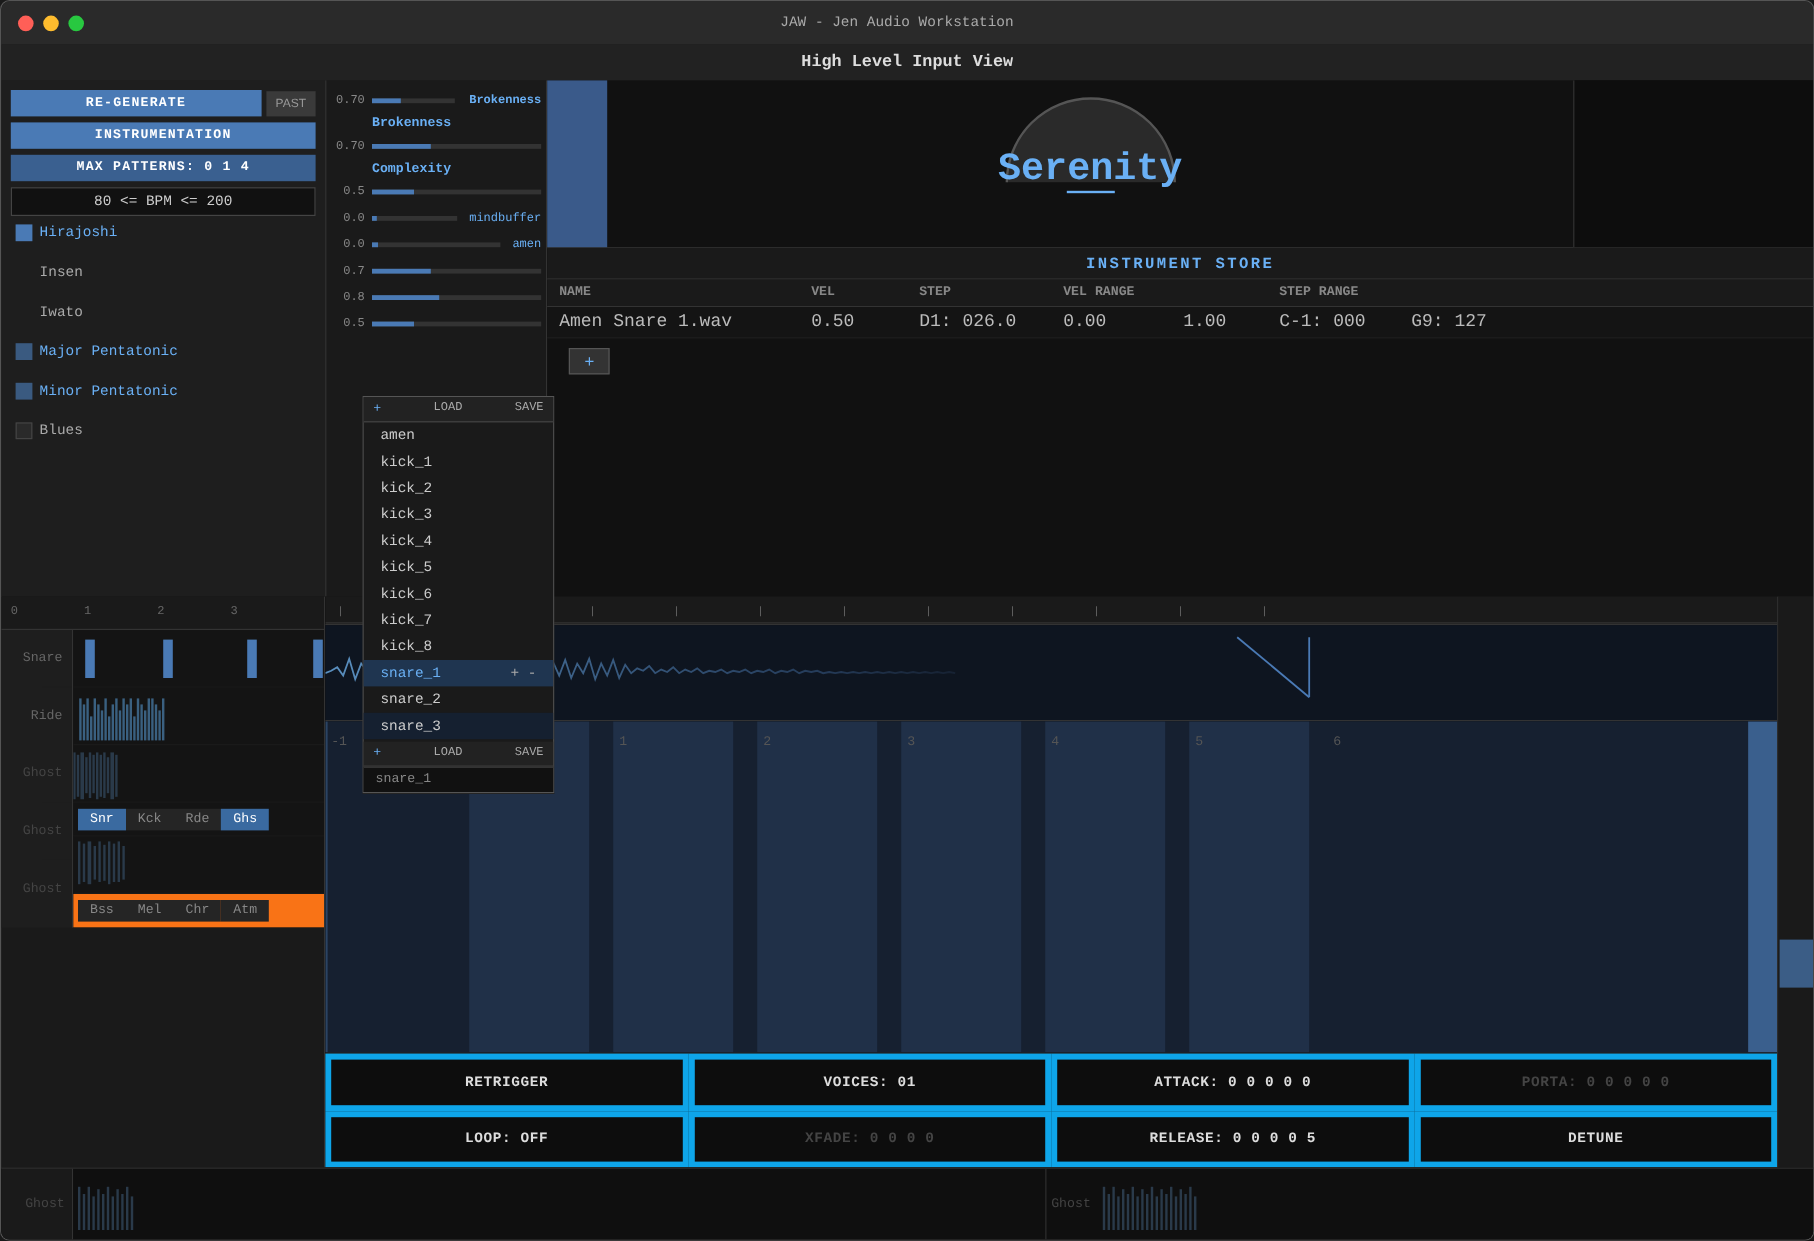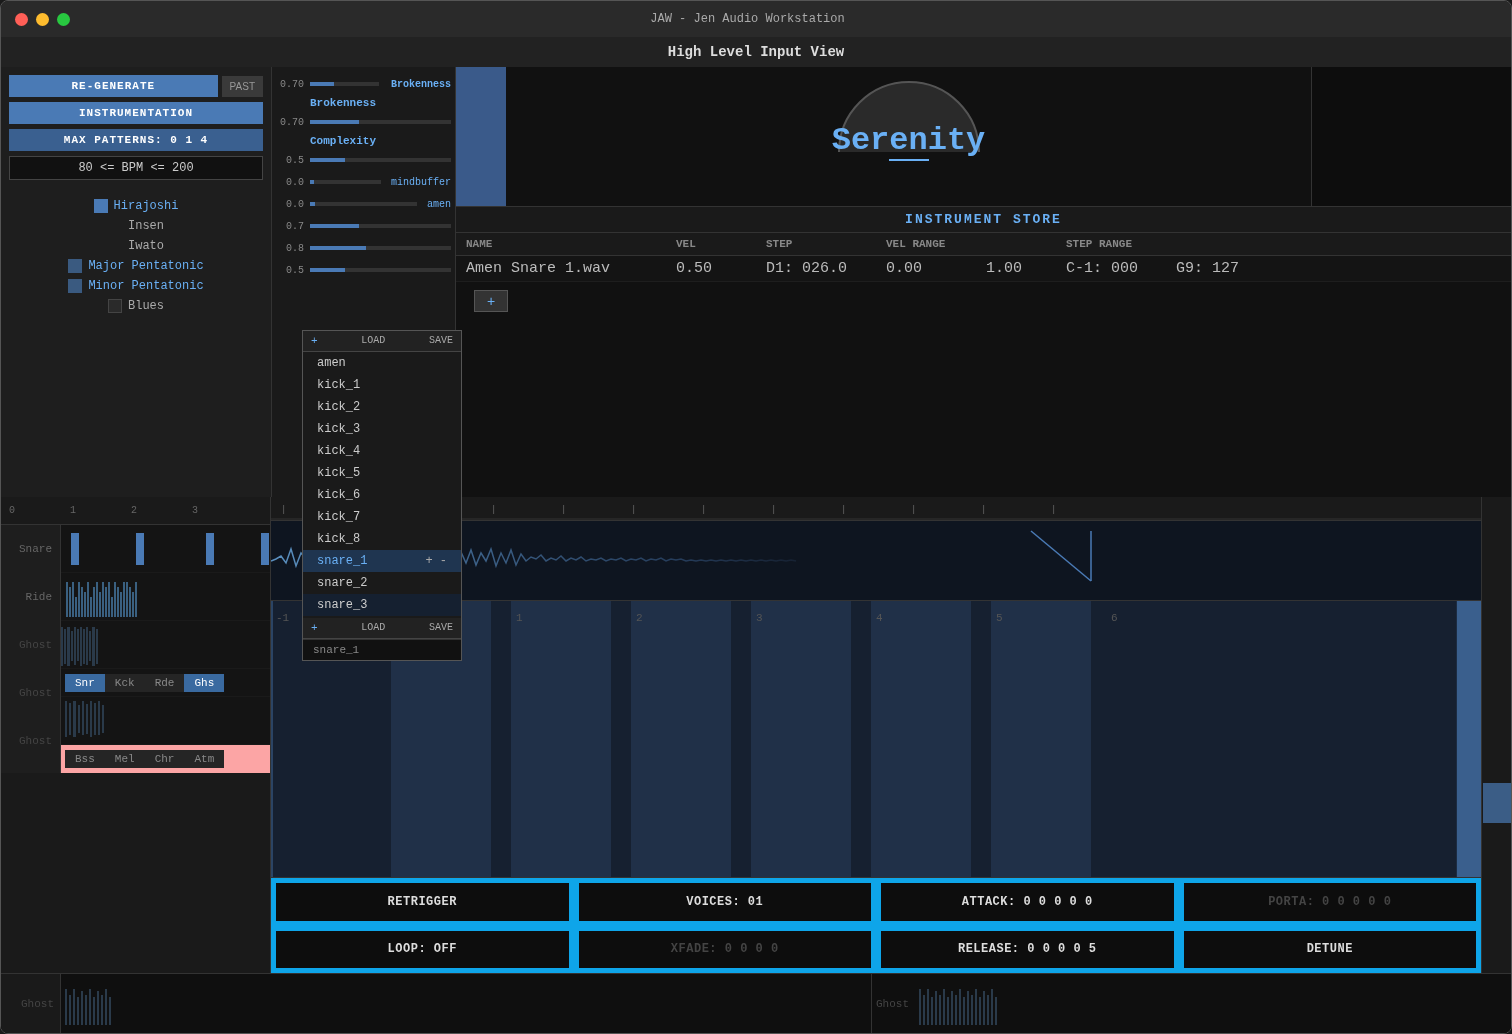--- a/index.html
+++ b/index.html
@@ -57,23 +57,22 @@
       background: #111;
       border: 1px solid #444;
       color: #ccc;
       padding: 4px 8px;
       font-size: 12px;
       text-align: center;
     }
     .scale-list {
       display: flex;
       flex-direction: column;
-      gap: 2px;
-      margin-top: 12px;
-      align-items: center;
+      gap: 15px;
+      margin-top: 0;
     }
     .scale-item {
       display: flex;
       align-items: center;
       gap: 6px;
       padding: 2px 4px;
       cursor: pointer;
       color: #aaa;
       font-size: 12px;
     }
@@ -626,21 +625,21 @@
               <div style="width:2px; height:28px; background:#2a3a4a; margin-top:4px;"></div>
               <div style="width:2px; height:34px; background:#2a3a4a;"></div>
               <div style="width:2px; height:30px; background:#2a3a4a; margin-top:3px;"></div>
               <div style="width:2px; height:36px; background:#2a3a4a;"></div>
               <div style="width:2px; height:32px; background:#2a3a4a; margin-top:2px;"></div>
               <div style="width:2px; height:34px; background:#2a3a4a;"></div>
               <div style="width:2px; height:28px; background:#2a3a4a; margin-top:4px;"></div>
             </div>
           </div>
 
-          <div style="height:28px; display:flex; align-items:center; padding:0 4px; background:#fca5a5;">
+          <div style="height:28px; display:flex; align-items:center; padding:0 4px; background:#f97316;">
             <button class="tab-btn">Bss</button>
             <button class="tab-btn">Mel</button>
             <button class="tab-btn">Chr</button>
             <button class="tab-btn">Atm</button>
           </div>
         </div>
       </div>
     </div>
 
     <div class="wr-panel">

